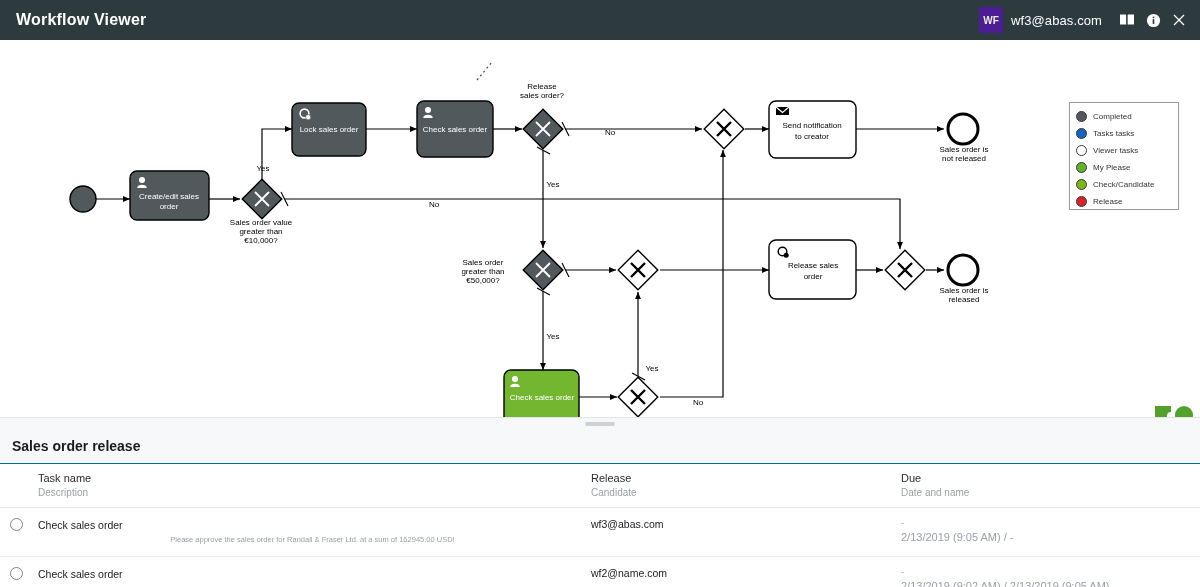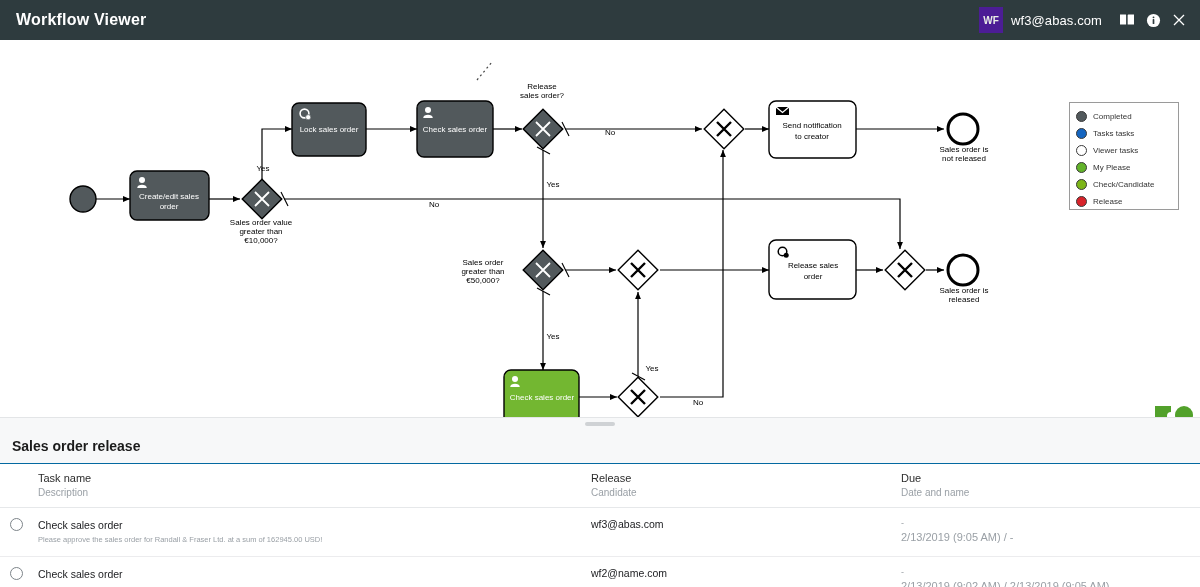--- a/index.html
+++ b/index.html
@@ -76,21 +76,21 @@
   .th-sub  { font-size: 10px; color: #9aa0a6; display: block; line-height: 1.4; }
   table.tasks td {
     padding: 10px 4px 10px 0; vertical-align: top;
     border-bottom: 1px solid #ececee;
   }
   .radio {
     width: 13px; height: 13px; border: 1px solid #7d8489;
     border-radius: 50%; margin-left: 10px; cursor: pointer;
   }
   .td-name { font-size: 10.5px; color: #202124; line-height: 1.35; }
-  .td-desc { font-size: 7.5px; color: #9aa0a6; line-height: 1.5; margin-top: 2px; }
+  .td-desc { font-size: 7.5px; color: #9aa0a6; line-height: 1.5; margin-top: 2px; text-align: center; }
   .td-assg { font-size: 10.5px; color: #202124; }
   .td-due-top { font-size: 9px; color: #9aa0a6; line-height: 1.2; }
   .td-due { font-size: 11px; color: #9aa0a6; line-height: 1.6; }
 
   
   .bpmn-label { font-family: "Liberation Sans", sans-serif; font-size: 8px; fill: #000; }
   .bpmn-task-dark { font-family: "Liberation Sans", sans-serif; font-size: 8px; fill: #ffffff; }
   .bpmn-task-light { font-family: "Liberation Sans", sans-serif; font-size: 8px; fill: #000000; }
 </style>
 </head>

